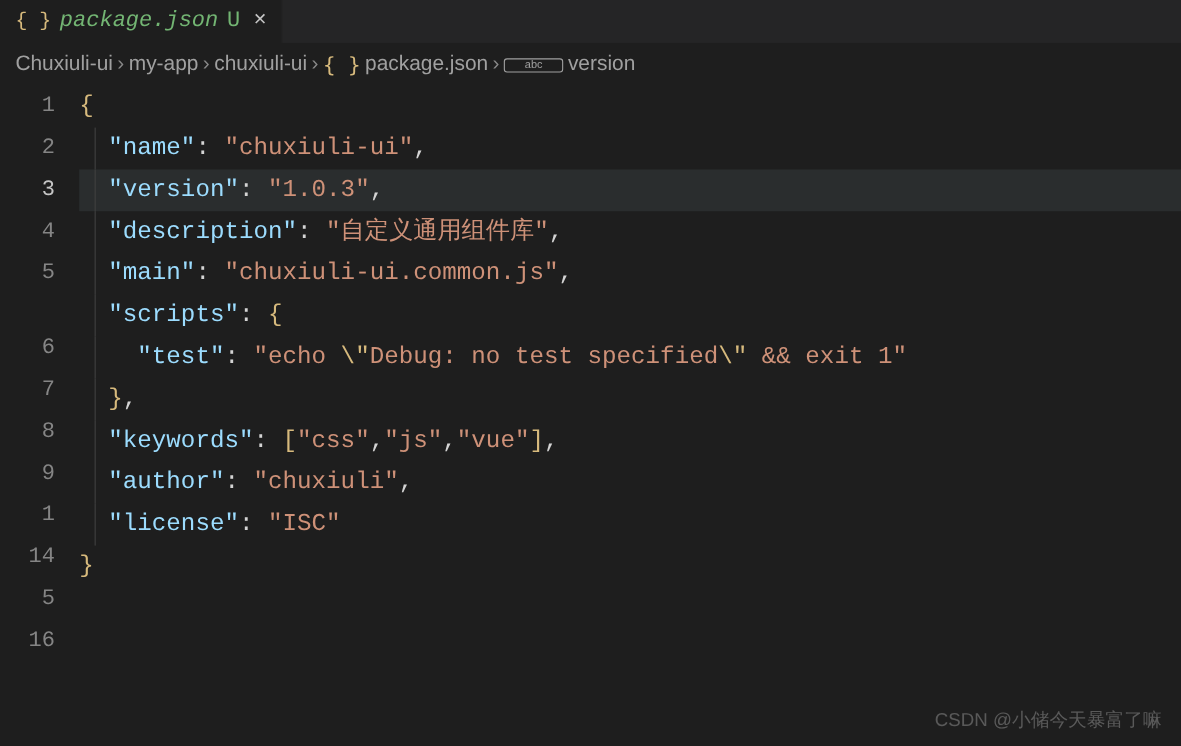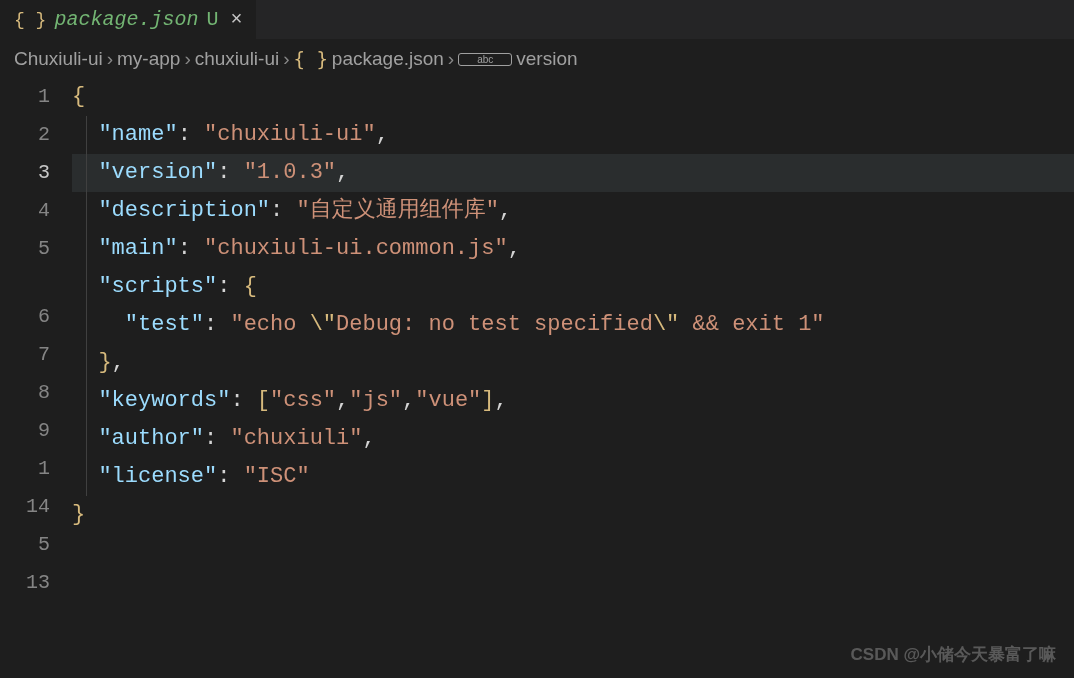--- a/index.html
+++ b/index.html
@@ -103,21 +103,20 @@
     padding-left: 28px;
   }
   .codelens .tri { font-size: 12px; }
   .watermark {
     position: absolute;
     right: 18px;
     bottom: 12px;
     color: rgba(200,200,200,0.35);
     font-family: 'Segoe UI', sans-serif;
     font-size: 17px;
-    font-weight: bold;
   }
 </style>
 </head>
 <body>
 
 <div class="tab-bar">
   <div class="tab">
     <span class="file-icon">{ }</span>
     <span class="filename">package.json</span>
     <span class="modified">U</span>
@@ -147,21 +146,21 @@
     <div class="lineno">4</div>
     <div class="lineno">5</div>
     <div class="lineno" style="height:30px;line-height:30px;"></div>
     <div class="lineno">6</div>
     <div class="lineno">7</div>
     <div class="lineno">8</div>
     <div class="lineno">9</div>
     <div class="lineno">1</div>
     <div class="lineno">14</div>
     <div class="lineno">5</div>
-    <div class="lineno">13</div>
+    <div class="lineno">16</div>
   </div>
   <div class="code">
     <div class="code-line"><span class="brace">{</span></div>
     <div class="code-line"><span class="indent-guide il1"></span>  <span class="key">"name"</span><span class="punct">: </span><span class="string">"chuxiuli-ui"</span><span class="punct">,</span></div>
     <div class="code-line current"><span class="indent-guide il1"></span>  <span class="key">"version"</span><span class="punct">: </span><span class="string">"1.0.3"</span><span class="punct">,</span></div>
     <div class="code-line"><span class="indent-guide il1"></span>  <span class="key">"description"</span><span class="punct">: </span><span class="string">"自定义通用组件库"</span><span class="punct">,</span></div>
     <div class="code-line"><span class="indent-guide il1"></span>  <span class="key">"main"</span><span class="punct">: </span><span class="string">"chuxiuli-ui.common.js"</span><span class="punct">,</span></div>
     <div class="code-line"><span class="indent-guide il1"></span>  <span class="key">"scripts"</span><span class="punct">: </span><span class="brace">{</span></div>
     <div class="code-line"><span class="indent-guide il1"></span>    <span class="key">"test"</span><span class="punct">: </span><span class="string">"echo </span><span class="esc">\"</span><span class="string">Debug: no test specified</span><span class="esc">\"</span><span class="string"> &amp;&amp; exit 1"</span></div>
     <div class="code-line"><span class="indent-guide il1"></span>  <span class="brace">}</span><span class="punct">,</span></div>

